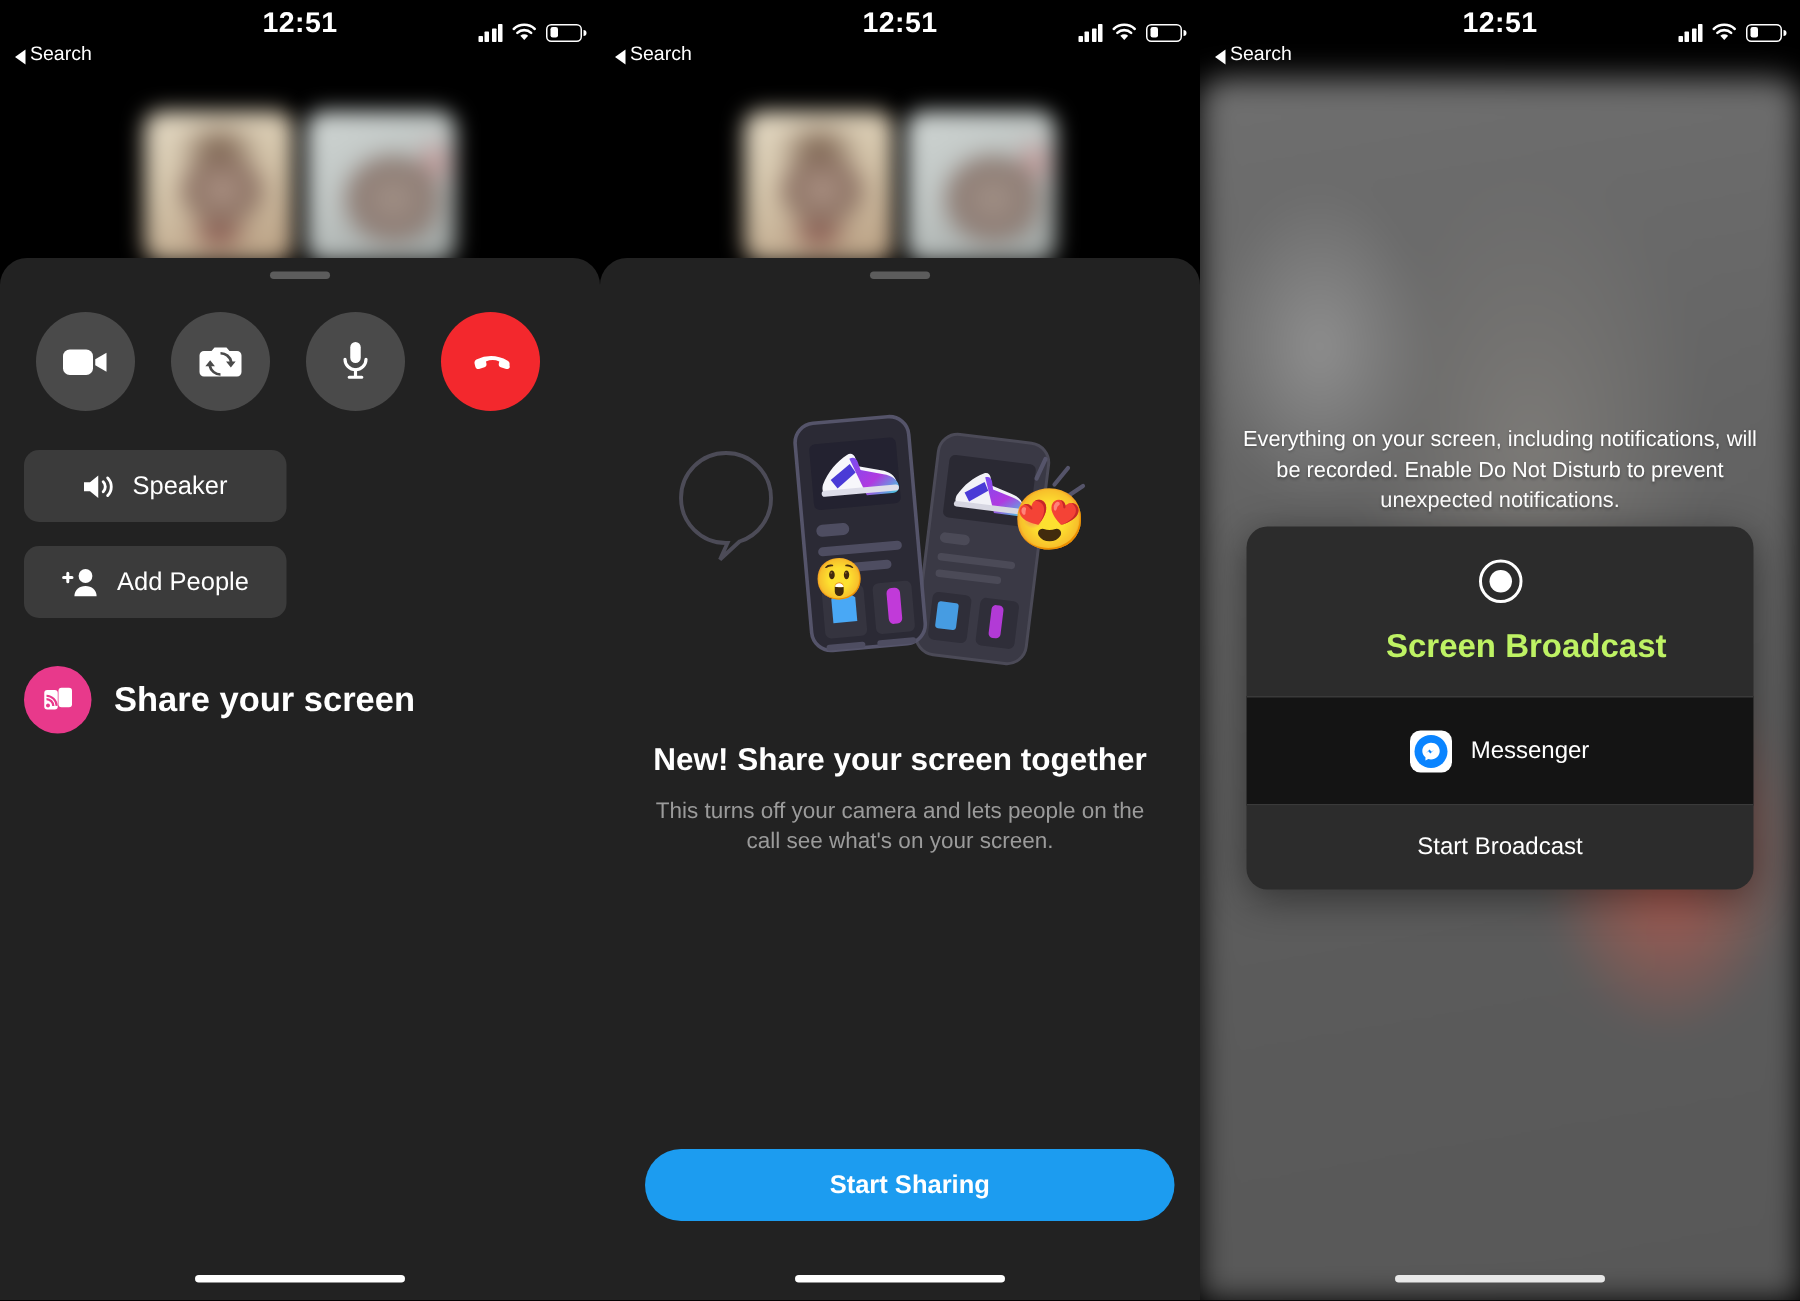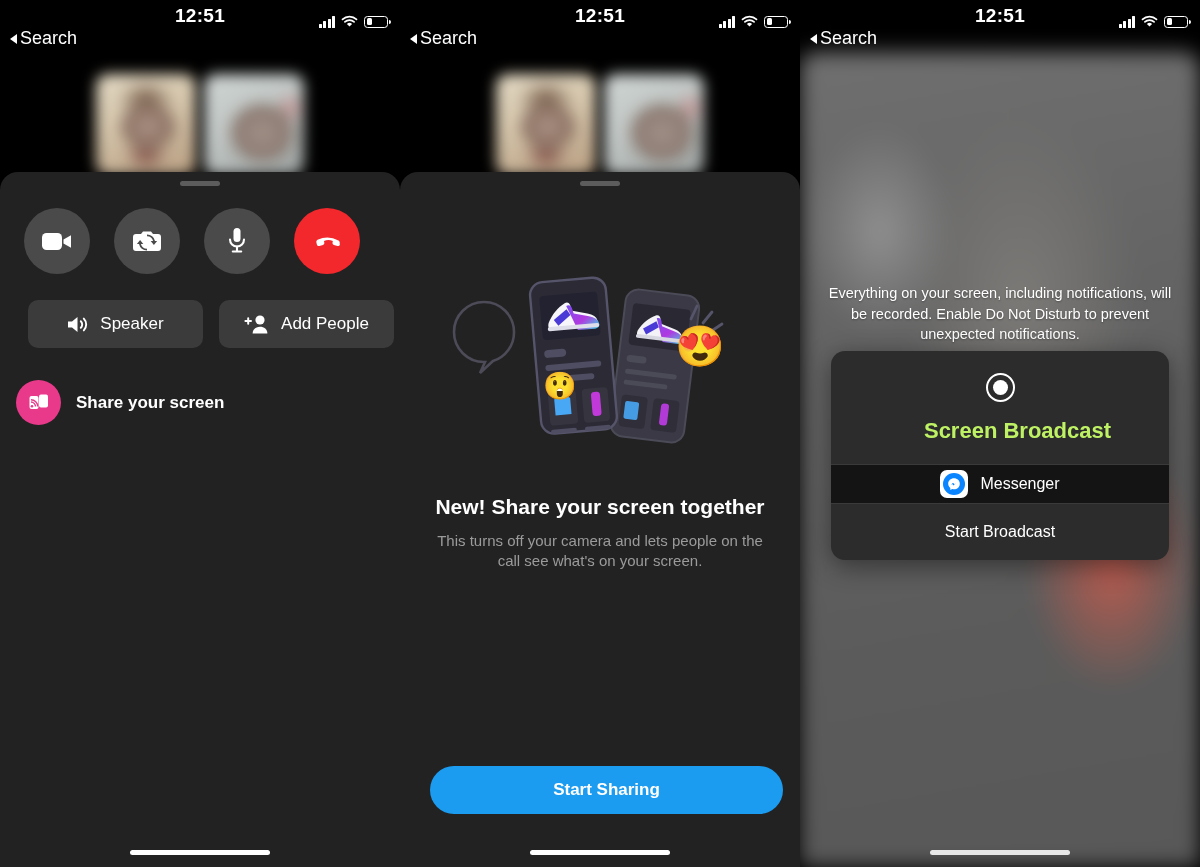--- a/index.html
+++ b/index.html
@@ -17,21 +17,21 @@
 
   
   .statusbar { position: relative; height: 68px; width: 100%; z-index: 40; }
   .sb-time {
     position: absolute; left: 0; right: 0; top: 5px;
     text-align: center; color: #fff;
     font-size: 19px; font-weight: bold; letter-spacing: .3px;
   }
   .sb-back {
     position: absolute; left: 10px; top: 28px;
-    color: #fff; font-size: 18px; display: flex; align-items: center; gap: 3px;
+    color: #fff; font-size: 13px; display: flex; align-items: flex-end; gap: 3px;
   }
   .sb-back .tri {
     width: 0; height: 0; border-top: 5px solid transparent;
     border-bottom: 5px solid transparent; border-right: 7px solid #fff;
   }
   .sb-right {
     position: absolute; right: 12px; top: 15px;
     display: flex; align-items: center; gap: 6px;
   }
   .bars { display: flex; align-items: flex-end; gap: 1.5px; height: 12px; }
@@ -78,34 +78,34 @@
     margin: 9px auto 0;
   }
 
   
   .ctrl-row { display: flex; gap: 24px; padding: 22px 0 0 24px; }
   .ctrl {
     width: 66px; height: 66px; border-radius: 50%; background: #4a4a4a;
     display: flex; align-items: center; justify-content: center;
   }
   .ctrl.end { background: #f3282d; }
-  .pill-row { display: flex; gap: 16px; padding: 26px 0 0 28px; }
+  .pill-row { display: flex; gap: 16px; padding: 26px 0 0 16px; flex-direction: column; }
   .pill {
     height: 48px; border-radius: 10px; background: #3b3b3b;
     display: flex; align-items: center; justify-content: center; gap: 11px;
     color: #fff; font-size: 17px;
   }
   #pill-speaker { width: 175px; }
   #pill-addpeople { width: 175px; }
   .share-row { display: flex; align-items: center; gap: 15px; padding: 32px 0 0 16px; }
   .share-badge {
     width: 45px; height: 45px; border-radius: 50%; background: #e8398b;
     display: flex; align-items: center; justify-content: center;
   }
-  .share-label { color: #fff; font-size: 17px; font-weight: bold; }
+  .share-label { color: #fff; font-size: 23px; font-weight: bold; }
 
   
   .promo-art { margin-top: 84px; display: flex; justify-content: center; }
   .promo-title {
     margin-top: 40px; text-align: center; color: #fff;
     font-size: 21px; font-weight: bold;
   }
   .promo-sub {
     margin: 12px 30px 0; text-align: center; color: #9b9b9b;
     font-size: 15px; line-height: 1.33;
@@ -140,21 +140,21 @@
     box-shadow: 0 6px 26px rgba(0,0,0,.45);
   }
   .bc-head { padding: 22px 0 20px; text-align: center; }
   .rec-icon {
     width: 29px; height: 29px; border-radius: 50%; border: 2.2px solid #fff;
     margin: 0 auto 16px; display: flex; align-items: center; justify-content: center;
   }
   .rec-icon i { display: block; width: 15px; height: 15px; background: #fff; border-radius: 50%; }
   .bc-title { color: #bef264; font-size: 22px; font-weight: bold; padding-left: 35px; }
   .bc-row {
-    height: 40px; background: #141414;
+    height: 73px; background: #141414;
     display: flex; align-items: center; justify-content: center; gap: 12px;
     border-top: 1px solid #3a3a3a; border-bottom: 1px solid #3a3a3a;
   }
   .msgr-icon {
     width: 28px; height: 28px; border-radius: 7px; background: #fff;
     display: flex; align-items: center; justify-content: center;
   }
   .msgr-icon .dot {
     width: 22px; height: 22px; border-radius: 50%; background: #0a84ff;
     display: flex; align-items: center; justify-content: center;

